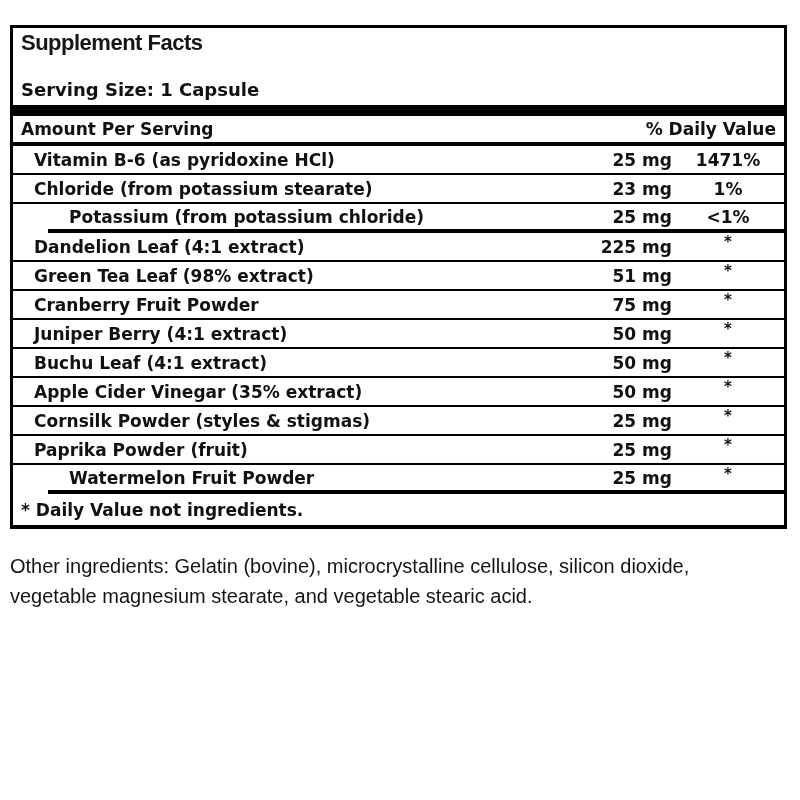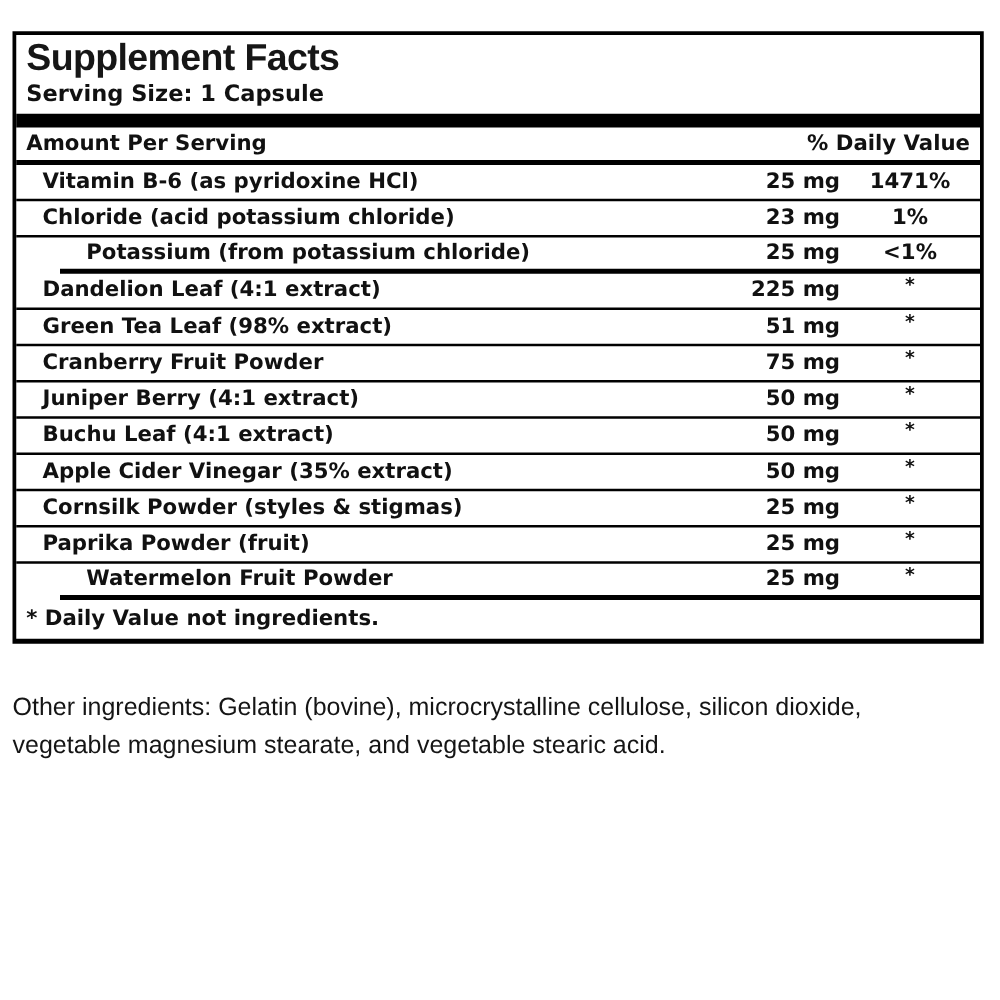--- a/index.html
+++ b/index.html
@@ -24,32 +24,33 @@
     top: 25px;
     width: 771px;
     border: 3px solid #000000;
     border-bottom-width: 4px;
     background: #ffffff;
     box-sizing: content-box;
   }
   .title {
     font-family: "Liberation Sans", sans-serif;
     font-weight: bold;
-    font-size: 30px;
+    font-size: 22px;
     line-height: 1.15;
     padding: 2px 8px 0 8px;
     color: #161616;
     letter-spacing: -0.5px;
   }
   .serving {
     font-family: "DejaVu Sans", sans-serif;
     font-weight: bold;
     font-size: 18px;
     padding: 0 8px 5px 8px;
     color: #111111;
+    margin-top: 24px;
   }
   .thick-bar {
     height: 11px;
     background: #000000;
   }
   .header-row {
     display: flex;
     justify-content: space-between;
     align-items: center;
     height: 30px;
@@ -121,21 +122,21 @@
     </div>
 
     <div id="rows">
   <div class="row">
     <div class="cell name">Vitamin B-6 (as pyridoxine HCl)</div>
     <div class="cell amount">25 mg</div>
     <div class="cell dv">1471%</div>
   </div>
 
   <div class="row">
-    <div class="cell name">Chloride (acid potassium chloride)</div>
+    <div class="cell name">Chloride (from potassium stearate)</div>
     <div class="cell amount">23 mg</div>
     <div class="cell dv">1%</div>
   </div>
 
   <div class="row section-end">
     <div class="cell name">Potassium (from potassium chloride)</div>
     <div class="cell amount">25 mg</div>
     <div class="cell dv">&lt;1%</div>
   </div>
 

